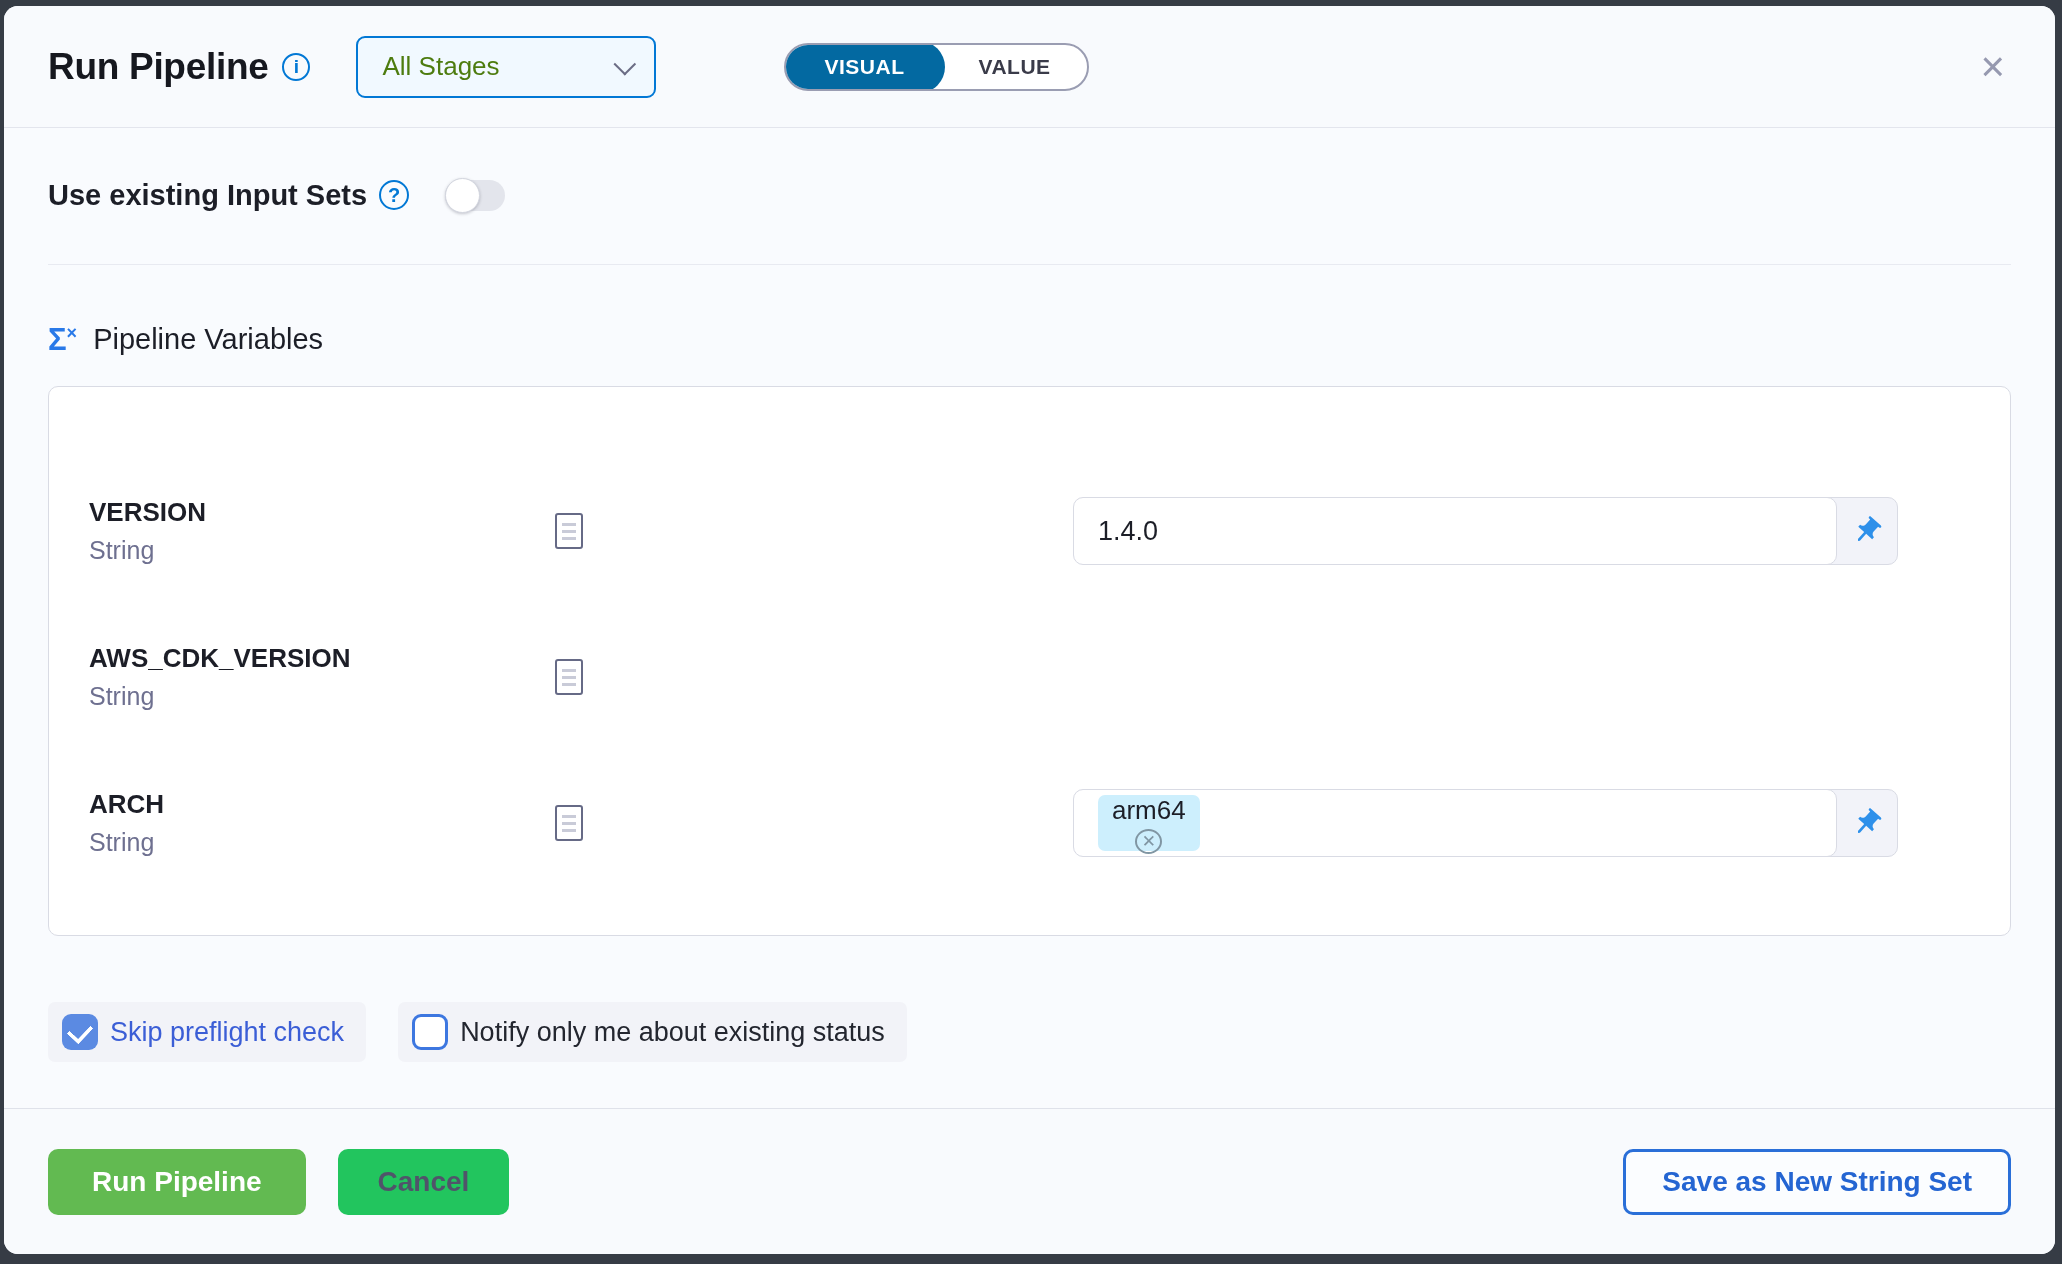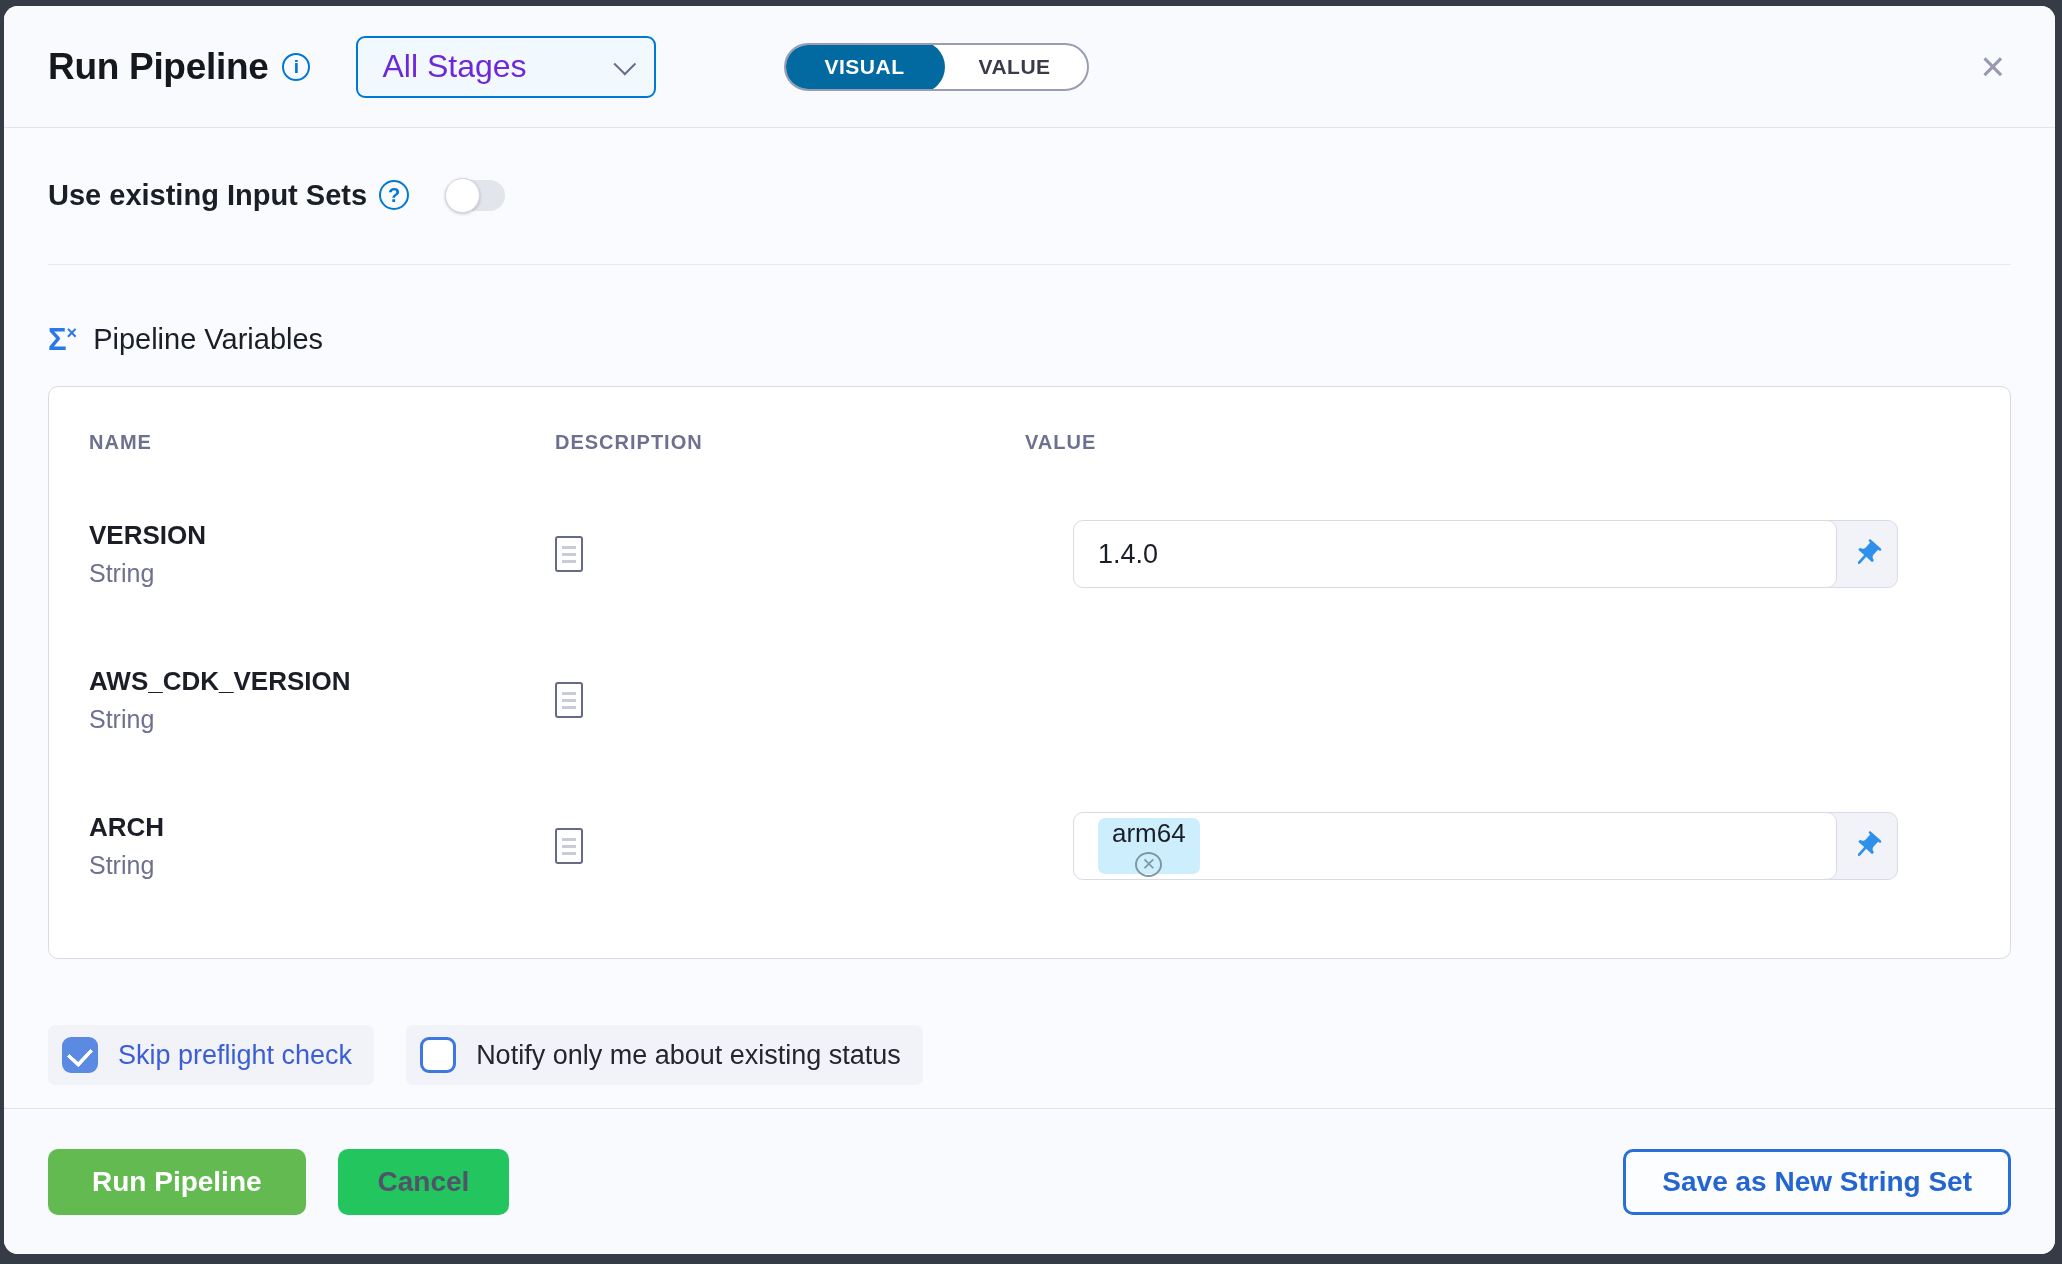--- a/index.html
+++ b/index.html
@@ -25,21 +25,21 @@
   .info-icon {
     width:28px; height:28px; border:2px solid #0278d5; border-radius:50%;
     color:#0278d5; font-size:19px; font-weight:700; font-style:normal;
     display:flex; align-items:center; justify-content:center; margin-left:14px;
   }
   .stage-select {
     margin-left:46px; width:300px; height:62px;
     background:#f1f9ff; border:2px solid #0278d5; border-radius:9px;
     display:flex; align-items:center; padding:0 24px; cursor:pointer;
   }
-  .stage-select .value { font-size:32px; color:#6d28d9; flex:1; }
+  .stage-select .value { font-size:26px; color:#4d7c0f; flex:1; }
   .chevron {
     width:16px; height:16px; border-right:2.5px solid #6b6d85; border-bottom:2.5px solid #6b6d85;
     transform:rotate(45deg) translateY(-4px);
   }
   .seg-toggle {
     margin-left:128px; height:48px; display:flex; align-items:center;
     border:2px solid #9a9db2; border-radius:26px; background:#ffffff; overflow:hidden;
   }
   .seg {
     height:48px; display:flex; align-items:center; justify-content:center;
@@ -103,21 +103,21 @@
     display:inline-flex; align-items:center; gap:3px; height:56px;
     background:#cdeffd; border-radius:7px; padding:0 14px; font-size:26px; color:#1c1e27;flex-direction:column;
   }
   .tag-x {
     width:27px; height:27px; border:2px solid #8096a3; border-radius:50%;
     color:#8096a3; font-size:17px; display:flex; align-items:center; justify-content:center; cursor:pointer;
   }
   
   .options-row { margin-top:66px; display:flex; align-items:center; gap:32px; }
   .opt-pill {
-    display:flex; align-items:center; gap:20px; background:#f2f3f8; border-radius:7px;
+    display:flex; align-items:center; gap:12px; background:#f2f3f8; border-radius:7px;
     padding:12px 22px 12px 14px; cursor:pointer;
   }
   .checkbox { width:36px; height:36px; border-radius:9px; flex:0 0 auto; position:relative; }
   .checkbox.checked { background:#5b8ae2; }
   .checkbox.checked::after {
     content:""; position:absolute; left:10px; top:6px; width:12px; height:18px;
     border-right:4px solid #ffffff; border-bottom:4px solid #ffffff; transform:rotate(43deg);
     border-radius:1px;
   }
   .checkbox.unchecked { background:#ffffff; border:3px solid #3d77e0; border-radius:9px; }
@@ -168,25 +168,20 @@
 
     <div class="hr"></div>
 
     <div class="section-heading">
       <span class="sigma-icon"><span>Σ</span><sup>×</sup></span>
       <span class="section-title">Pipeline Variables</span>
     </div>
 
     <div class="var-card">
 
-      <div class="var-grid">
-        <div class="col-head">NAME</div>
-        <div class="col-head">DESCRIPTION</div>
-        <div class="col-head">VALUE</div>
-      </div>
 
       <div class="var-grid var-row">
         <div>
           <div class="var-name">VERSION</div>
           <div class="var-type">String</div>
         </div>
         <div>
           <div class="desc-icon">
               <i></i>
               <i></i>

